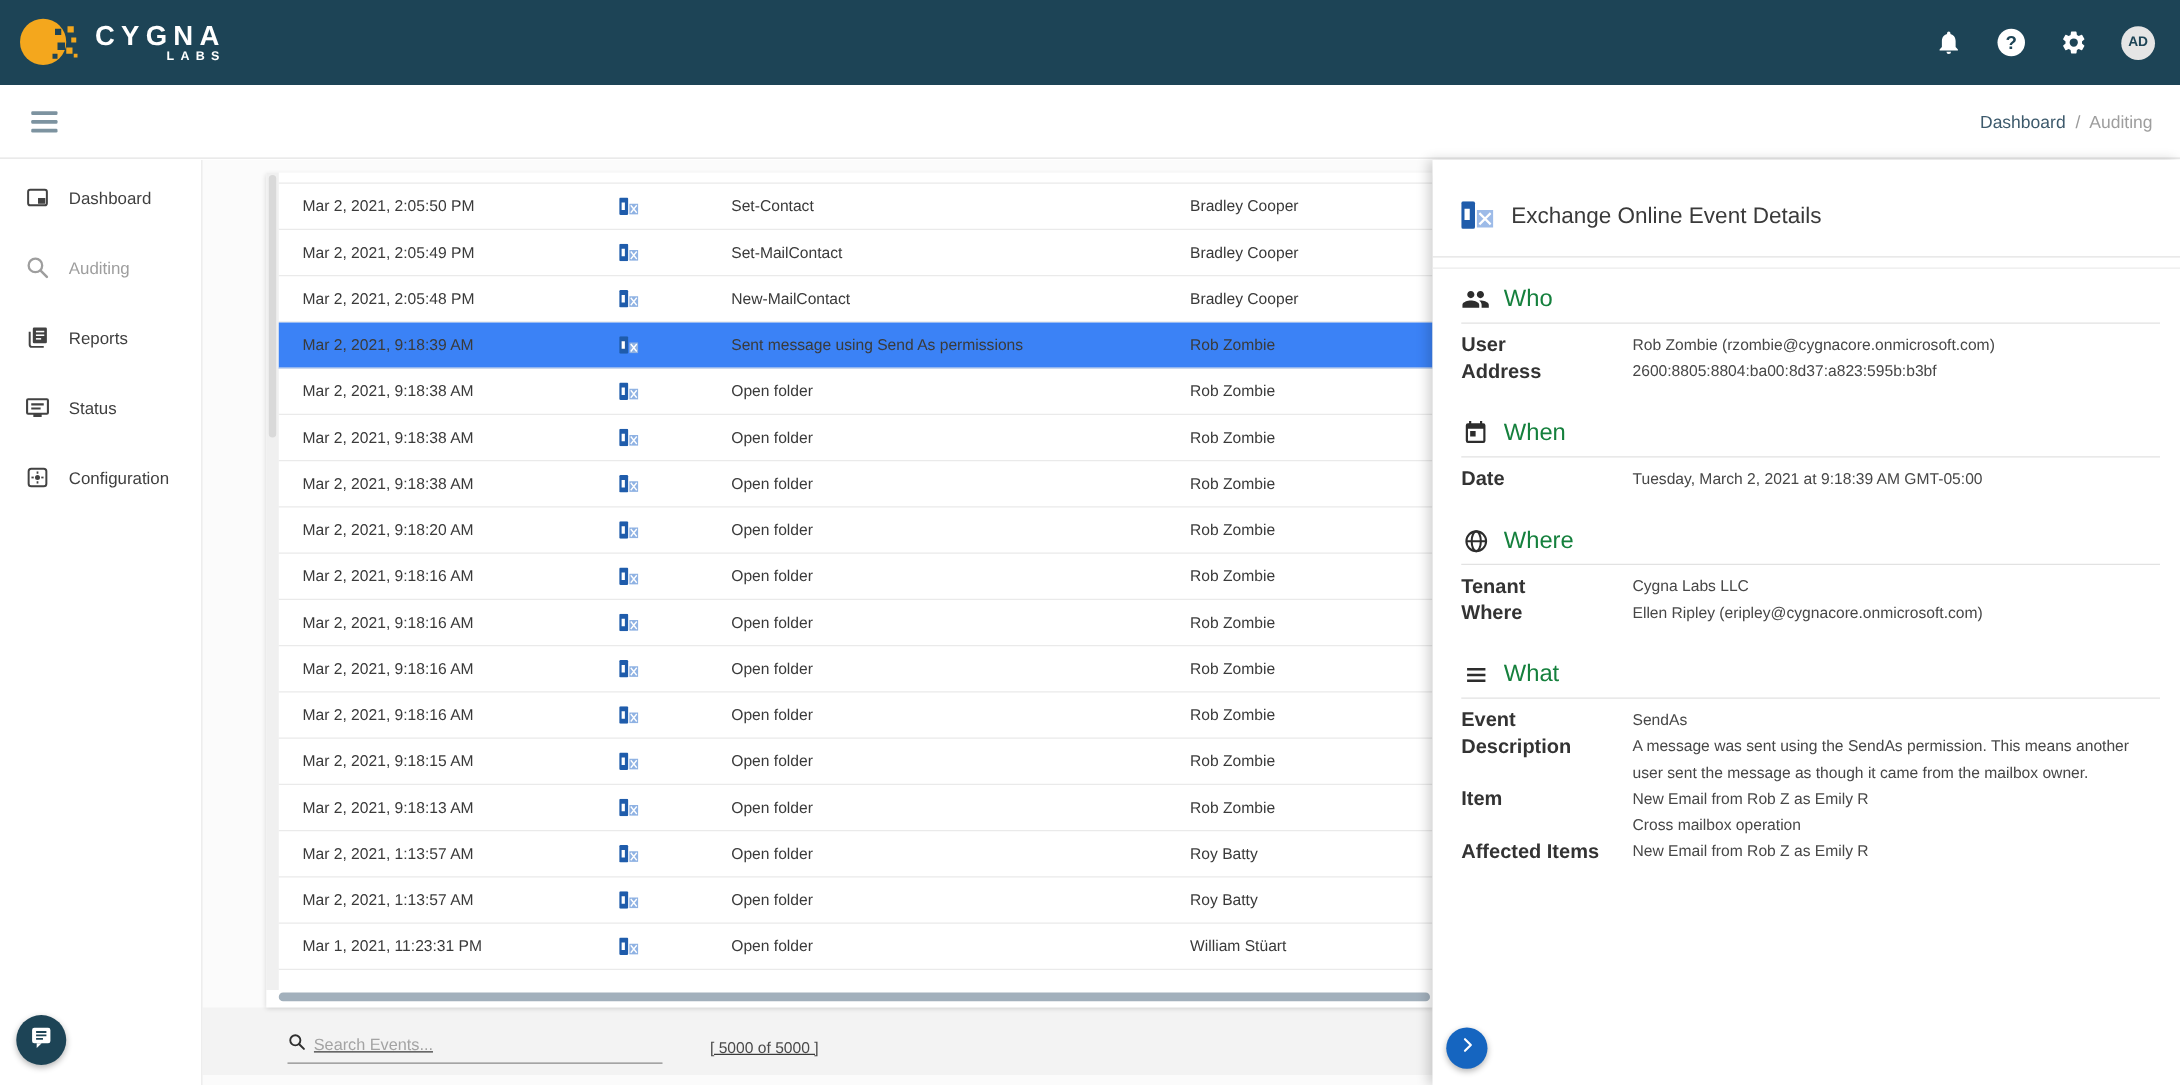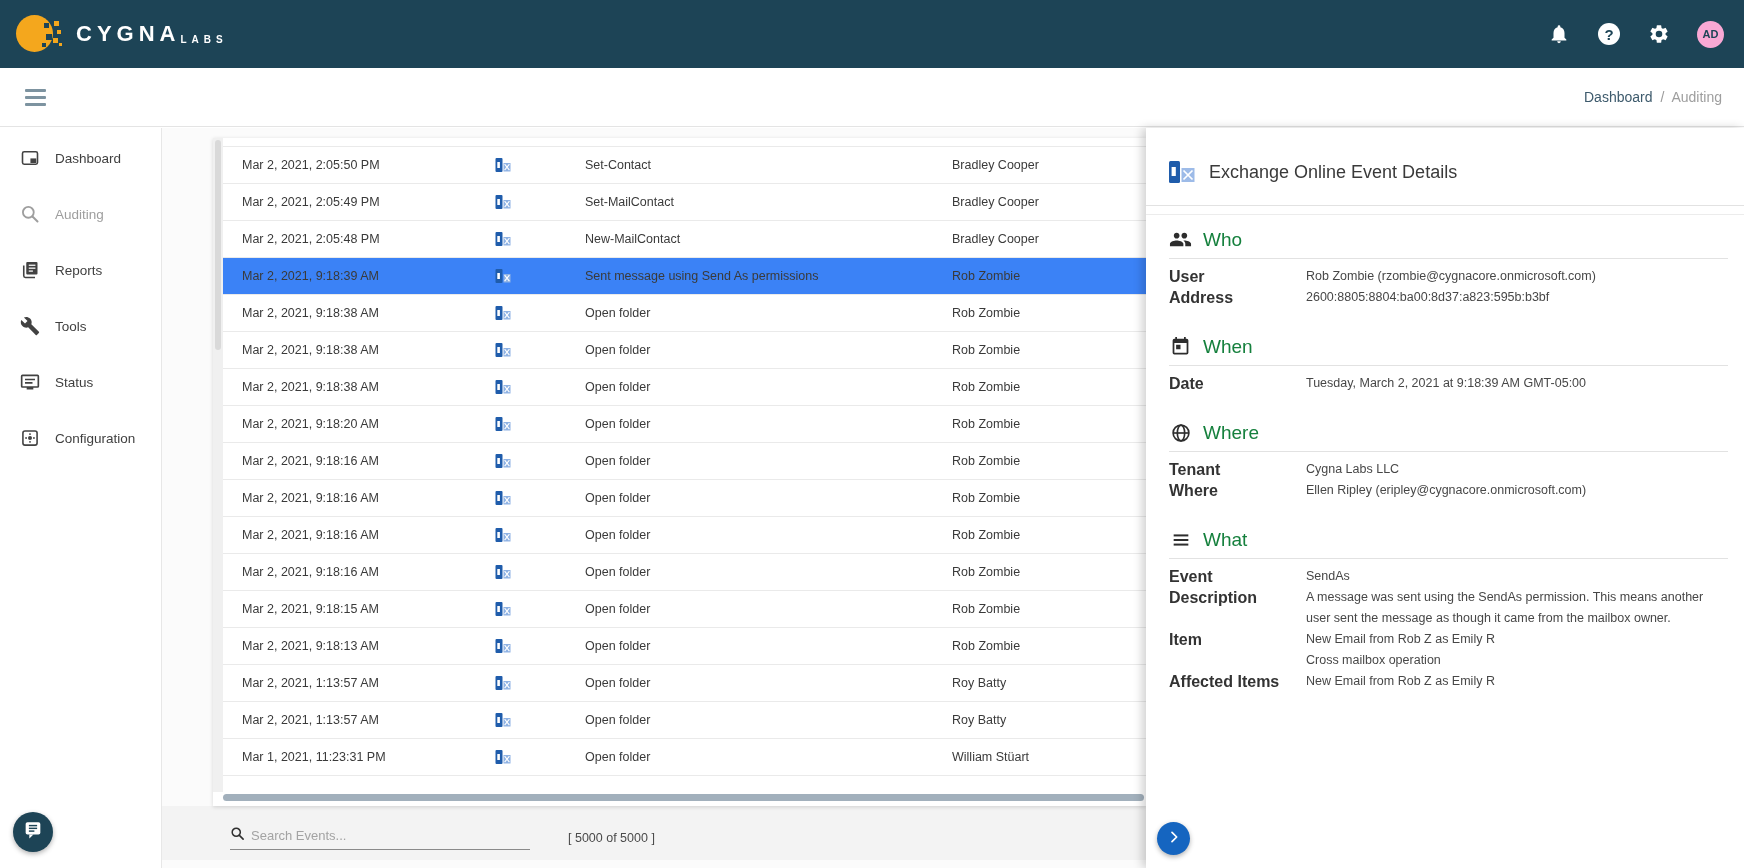--- a/index.html
+++ b/index.html
@@ -13,27 +13,27 @@
   .logo-circle { position:absolute; left:0; top:2px; width:37px; height:37px; border-radius:50%; background:#f4a71d; }
   .px { position:absolute; background:#f4a71d; }
   .px.n1 { width:5px; height:5px; left:38px; top:8px; }
   .px.n2 { width:4px; height:4px; left:41px; top:17px; }
   .px.n3 { width:5px; height:5px; left:37px; top:25px; }
   .px.n4 { width:3px; height:3px; left:43px; top:30px; }
   .px.h1,.px.h2,.px.h3 { background:#1d4456; }
   .px.h1 { width:5px; height:5px; left:28px; top:10px; }
   .px.h2 { width:6px; height:6px; left:30px; top:21px; }
   .px.h3 { width:4px; height:4px; left:26px; top:30px; }
-  .brand-text { display:flex; flex-direction:row; }
+  .brand-text { display:flex; flex-direction:column; }
   .brand-name { color:#fff; font-size:22px; font-weight:700; letter-spacing:5px; line-height:22px; }
   .brand-sub { color:#fff; font-size:10px; font-weight:600; letter-spacing:5px; align-self:flex-end; margin-top:0; }
   .header-actions { display:flex; align-items:center; gap:26px; }
   .hicon { width:24px; height:24px; display:flex; align-items:center; justify-content:center; cursor:pointer; }
   .help-circle { width:22px; height:22px; border-radius:50%; background:#fff; color:#1d4456; font-weight:700; font-size:15px; display:flex; align-items:center; justify-content:center; }
-  .avatar { width:27px; height:27px; border-radius:50%; background:#f9a8d4; color:#1d4456; font-weight:700; font-size:11px; display:flex; align-items:center; justify-content:center; }
+  .avatar { width:27px; height:27px; border-radius:50%; background:#e5e5e5; color:#1d4456; font-weight:700; font-size:11px; display:flex; align-items:center; justify-content:center; }
 
   
   .toolbar { position:absolute; left:0; top:68px; width:1744px; height:59px; background:#fff; border-bottom:1px solid #e4e4e4; display:flex; align-items:center; justify-content:space-between; padding:0 22px 0 25px; z-index:5; }
   .hamburger { display:flex; flex-direction:column; gap:4px; cursor:pointer; }
   .hamburger span { display:block; width:21px; height:3px; background:#7d93a0; border-radius:1px; }
   .breadcrumb { font-size:14px; }
   .bc-parent { color:#3d5a6c; cursor:pointer; }
   .bc-sep { color:#9a9a9a; margin:0 4px; }
   .bc-current { color:#9e9e9e; }
 
@@ -53,21 +53,21 @@
   .vscroll { position:absolute; left:0; top:0; width:10px; height:654px; background:#f0f0f0; }
   .vscroll .thumb { position:absolute; left:2px; top:2px; width:6px; height:210px; background:#d9d9d9; border-radius:3px; }
   .rows { position:absolute; left:10px; right:0; top:0; }
   .row-partial { height:9px; border-bottom:1px solid #eaeaea; }
   .trow { height:37px; border-bottom:1px solid #eaeaea; display:grid; grid-template-columns:253px 90px 367px 1fr; align-items:center; padding-left:19px; font-size:12.5px; color:#3a3a3a; cursor:pointer; overflow:hidden; }
   .trow.highlighted { background:#3b82f6; }
   .cell-icon { display:flex; align-items:center; }
   .cell-user { white-space:nowrap; }
   .hscroll { position:absolute; left:10px; right:2px; bottom:5px; height:7px; background:#a2b0bc; border-radius:4px; cursor:pointer; }
 
-  .search-area { position:absolute; left:51px; top:688px; width:933px; height:44px; display:flex; align-items:center; padding-left:17px; }
+  .search-area { position:absolute; left:51px; top:688px; width:933px; height:44px; display:flex; align-items:center; padding-left:17px;text-decoration:underline; }
   .search-wrap { display:flex; align-items:center; gap:6px; border-bottom:1px solid #8a8a8a; width:300px; padding-bottom:4px; }
   .search-wrap svg { flex:0 0 auto; }
   .search-input { border:none; outline:none; background:transparent; font-size:13px; color:#3a3a3a; width:100%; font-family:"Liberation Sans", sans-serif; }
   .search-input::placeholder { color:#a3a3a3; }
   .result-count { margin-left:38px; font-size:12.5px; color:#4a4a4a; }
 
   
   .panel { position:absolute; left:1146px; top:128px; right:0; bottom:0; background:#fff; box-shadow:-4px 0 9px rgba(0,0,0,0.18); z-index:10; }
   .panel-header { height:78px; display:flex; align-items:center; gap:13px; padding:12px 16px 0 23px; border-bottom:1px solid #e2e2e2; }
   .panel-title { font-size:18px; color:#3a3a3a; }
@@ -165,28 +165,20 @@
       <span class="nav-icon">
         <svg width="20" height="20" viewBox="0 0 24 24">
           <path d="M4.5 6.5 V19 a2 2 0 0 0 2 2 H18" fill="none" stroke="currentColor" stroke-width="1.9"></path>
           <rect x="7.5" y="2.5" width="13.5" height="15" rx="1.2" fill="currentColor"></rect>
           <line x1="10.5" y1="6.3" x2="18.5" y2="6.3" stroke="#fff" stroke-width="1.5"></line>
           <line x1="10.5" y1="9.8" x2="18.5" y2="9.8" stroke="#fff" stroke-width="1.5"></line>
           <line x1="10.5" y1="13.3" x2="15.5" y2="13.3" stroke="#fff" stroke-width="1.5"></line>
         </svg>
       </span>
       <span class="nav-label">Reports</span>
-    </div>
-    <div class="nav-item">
-      <span class="nav-icon">
-        <svg width="20" height="20" viewBox="0 0 24 24">
-          <path fill="currentColor" d="M22.7 19l-9.1-9.1c.9-2.3.4-5-1.5-6.9-2-2-5-2.4-7.4-1.3L9 6 6 9 1.6 4.7C.4 7.1.9 10.1 2.9 12.1c1.9 1.9 4.6 2.4 6.9 1.5l9.1 9.1c.4.4 1 .4 1.4 0l2.3-2.3c.5-.4.5-1 .1-1.4z"></path>
-        </svg>
-      </span>
-      <span class="nav-label">Tools</span>
     </div>
     <div class="nav-item">
       <span class="nav-icon">
         <svg width="20" height="20" viewBox="0 0 24 24">
           <path fill="currentColor" d="M21 3H3a2 2 0 0 0-2 2v12a2 2 0 0 0 2 2h5v2h8v-2h5a2 2 0 0 0 2-2V5a2 2 0 0 0-2-2zm0 14H3V5h18v12zM6 8h12v2H6zm0 4h9v2H6z"></path>
         </svg>
       </span>
       <span class="nav-label">Status</span>
     </div>
     <div class="nav-item">

